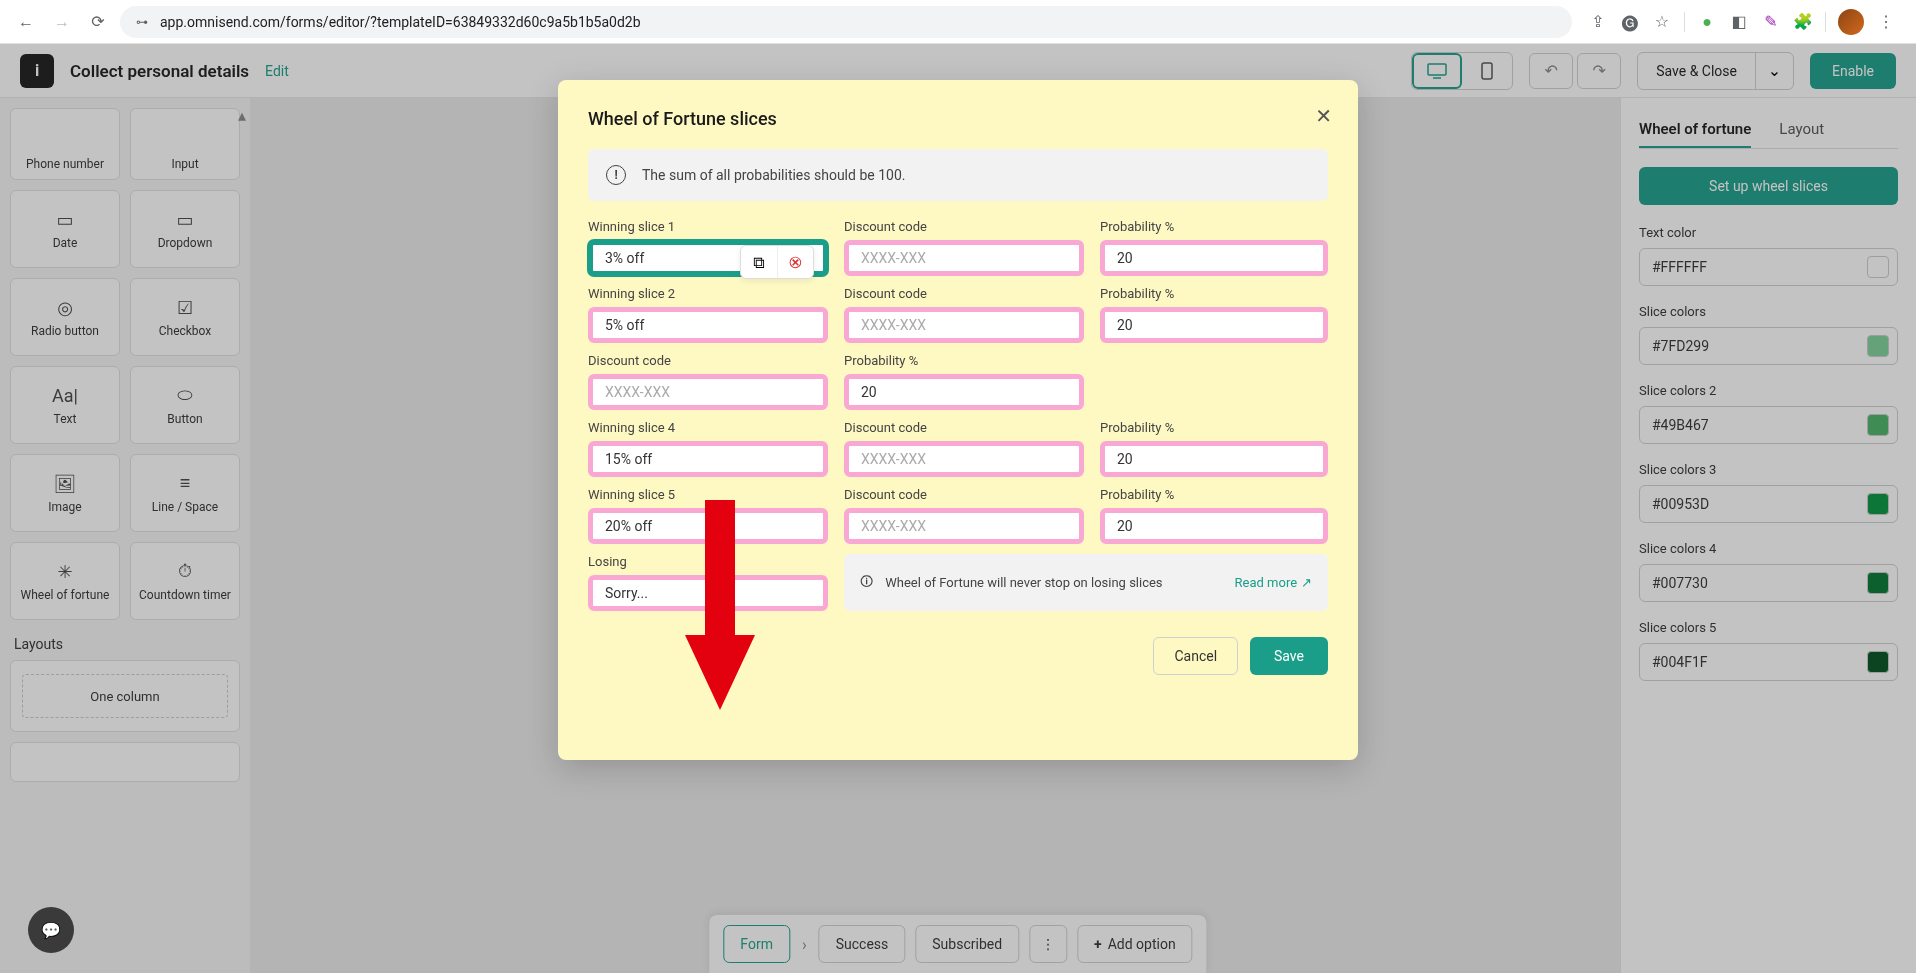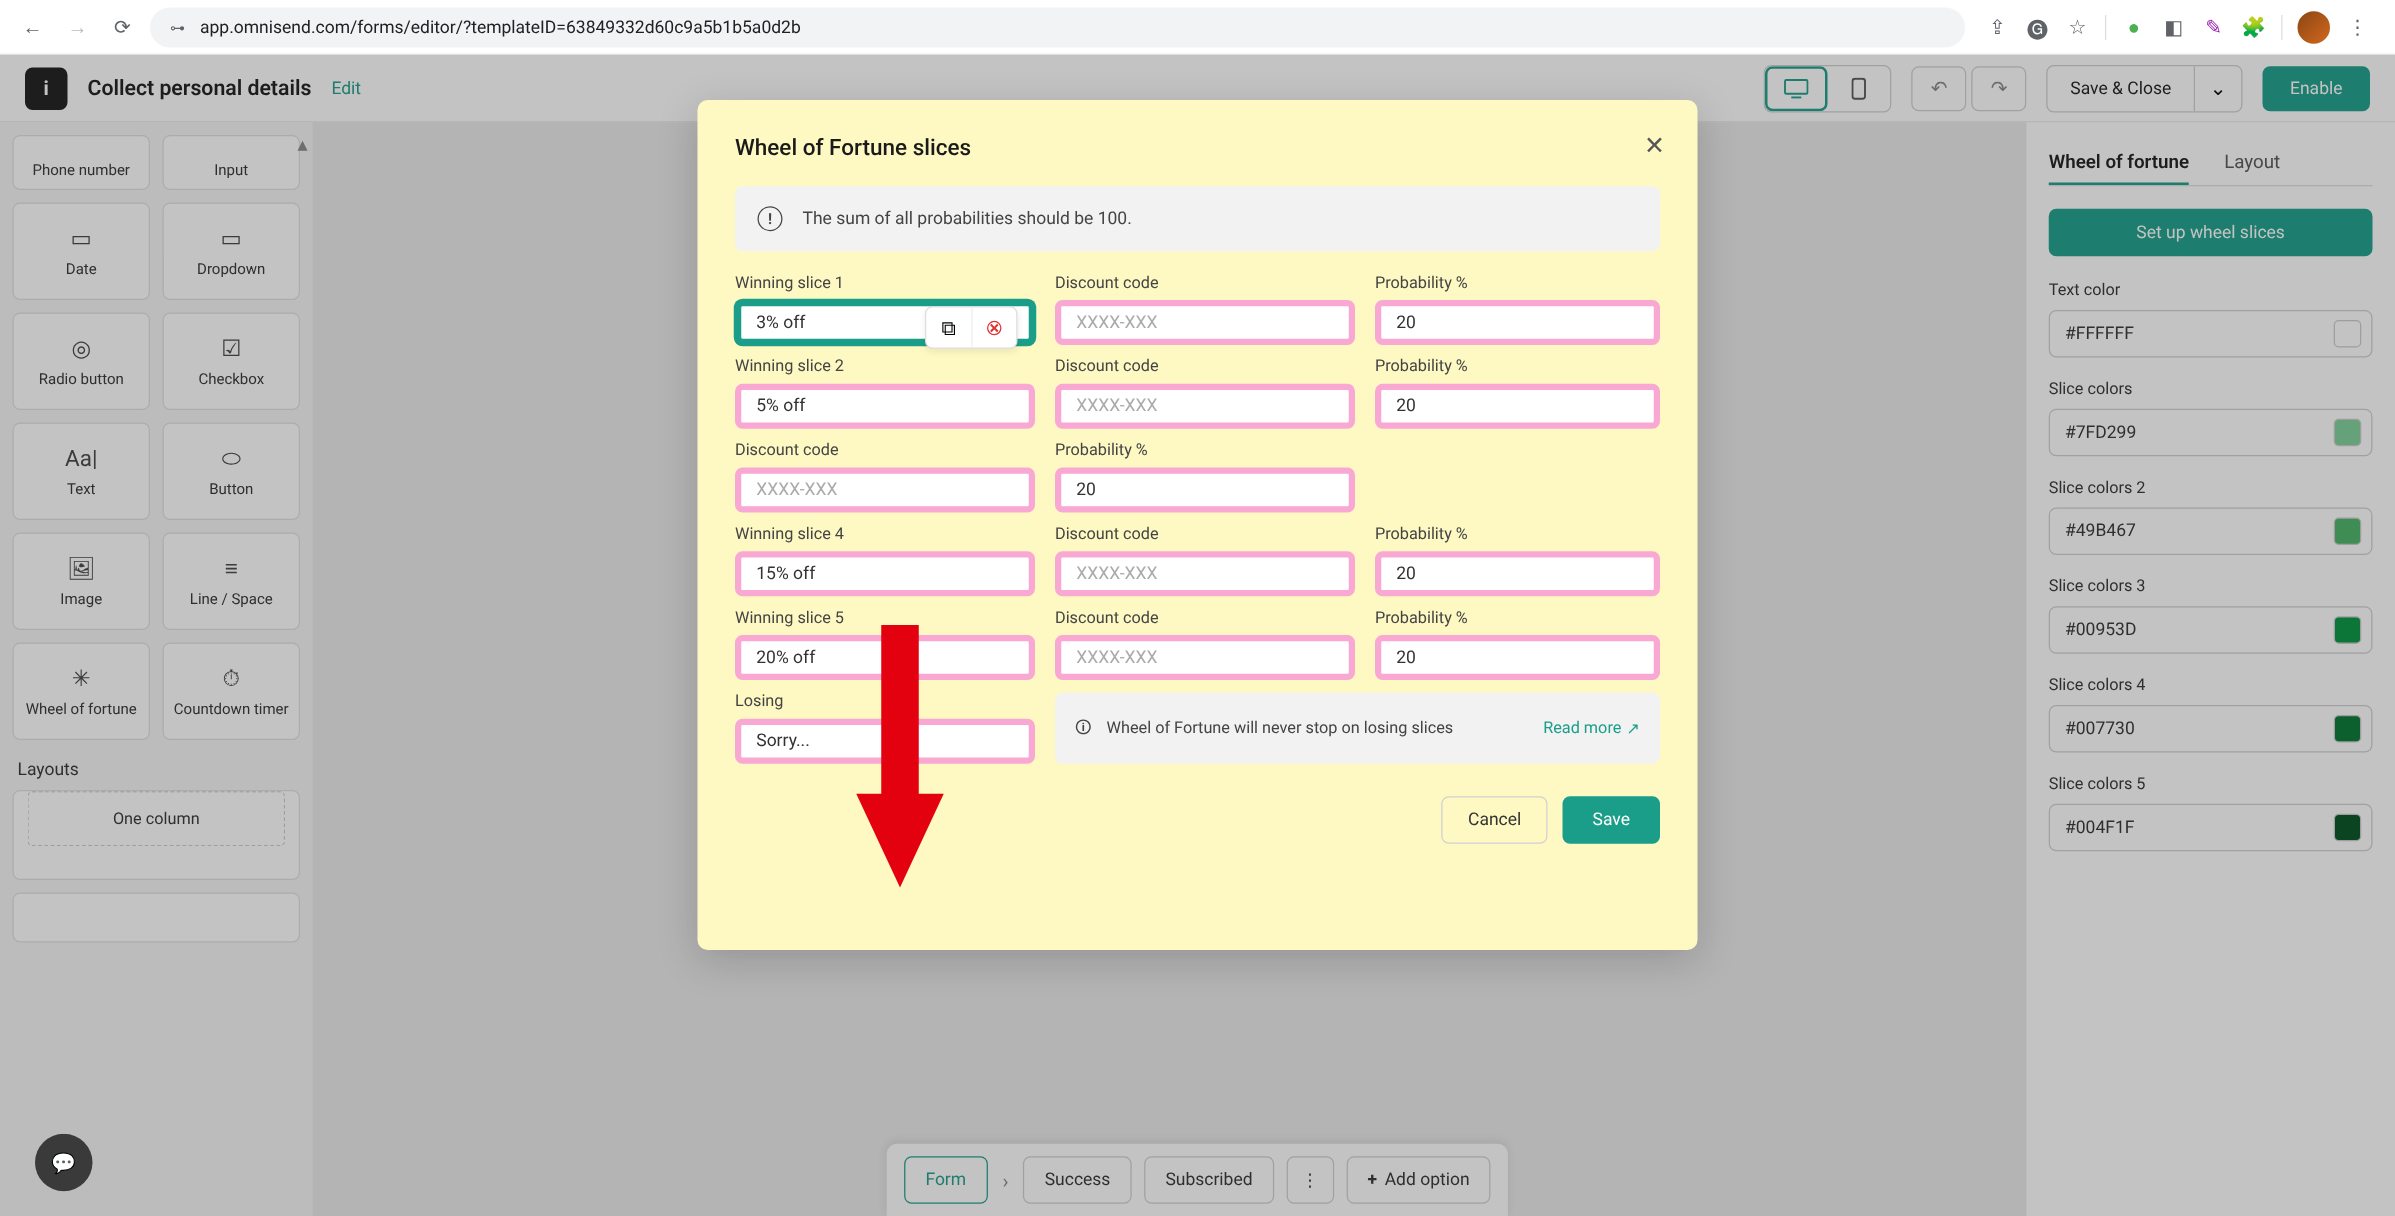--- a/index.html
+++ b/index.html
@@ -31,24 +31,24 @@
 .save-close-btn { padding: 0 18px; height: 36px; display: flex; align-items: center; font-size: 14px; color: #1a1a1a; }
 .save-close-arrow { width: 38px; border-left: 1px solid #d0d0d0; display: flex; align-items: center; justify-content: center; }
 .enable-btn { height: 36px; padding: 0 22px; background: #1a9e8a; color: #fff; border-radius: 6px; display: flex; align-items: center; font-size: 14px; }
 
 
 .main { display: flex; height: calc(100vh - 98px); position: relative; }
 .sidebar-left { width: 250px; background: #f5f5f5; padding: 10px; overflow-y: auto; position: relative; }
 .scroll-up { position: absolute; right: 4px; top: 8px; color: #888; }
 .widgets-grid { display: grid; grid-template-columns: 1fr 1fr; gap: 10px; margin-bottom: 16px; }
 .widget-card { background: #fff; border: 1px solid #e0e0e0; border-radius: 6px; height: 78px; display: flex; flex-direction: column; align-items: center; justify-content: center; gap: 6px; font-size: 12px; color: #333; }
-.widget-card.half { height: 44px; justify-content: flex-end; padding-bottom: 8px; }
+.widget-card.half { height: 72px; justify-content: flex-end; padding-bottom: 8px; }
 .widget-icon { font-size: 18px; color: #444; }
 .section-label { font-size: 14px; color: #333; margin: 8px 4px; }
-.layout-card { background: #fff; border: 1px solid #e0e0e0; border-radius: 6px; height: 72px; display: flex; justify-content: center; font-size: 13px; color: #333; margin-bottom: 10px; }
+.layout-card { background: #fff; border: 1px solid #e0e0e0; border-radius: 6px; height: 72px; display: flex; align-items: center; justify-content: center; font-size: 13px; color: #333; margin-bottom: 10px; }
 .layout-inner { border: 1px dashed #ccc; width: 90%; height: 44px; display: flex; align-items: center; justify-content: center; border-radius: 4px; }
 
 .canvas { flex: 1; background: #eaeaea; position: relative; }
 
 .sidebar-right { width: 296px; background: #fff; border-left: 1px solid #e8e8e8; padding: 14px 18px; overflow-y: auto; }
 .tabs { display: flex; gap: 28px; border-bottom: 1px solid #e0e0e0; margin-bottom: 18px; }
 .tab { padding: 8px 0; font-size: 15px; color: #555; cursor: pointer; }
 .tab.active { color: #1a1a1a; font-weight: 600; border-bottom: 2px solid #1a9e8a; }
 .setup-btn { width: 100%; height: 38px; background: #1a9e8a; color: #fff; border-radius: 6px; font-size: 14px; margin-bottom: 20px; display:flex;align-items:center;justify-content:center; }
 .prop-label { font-size: 13px; color: #333; margin-bottom: 8px; }

